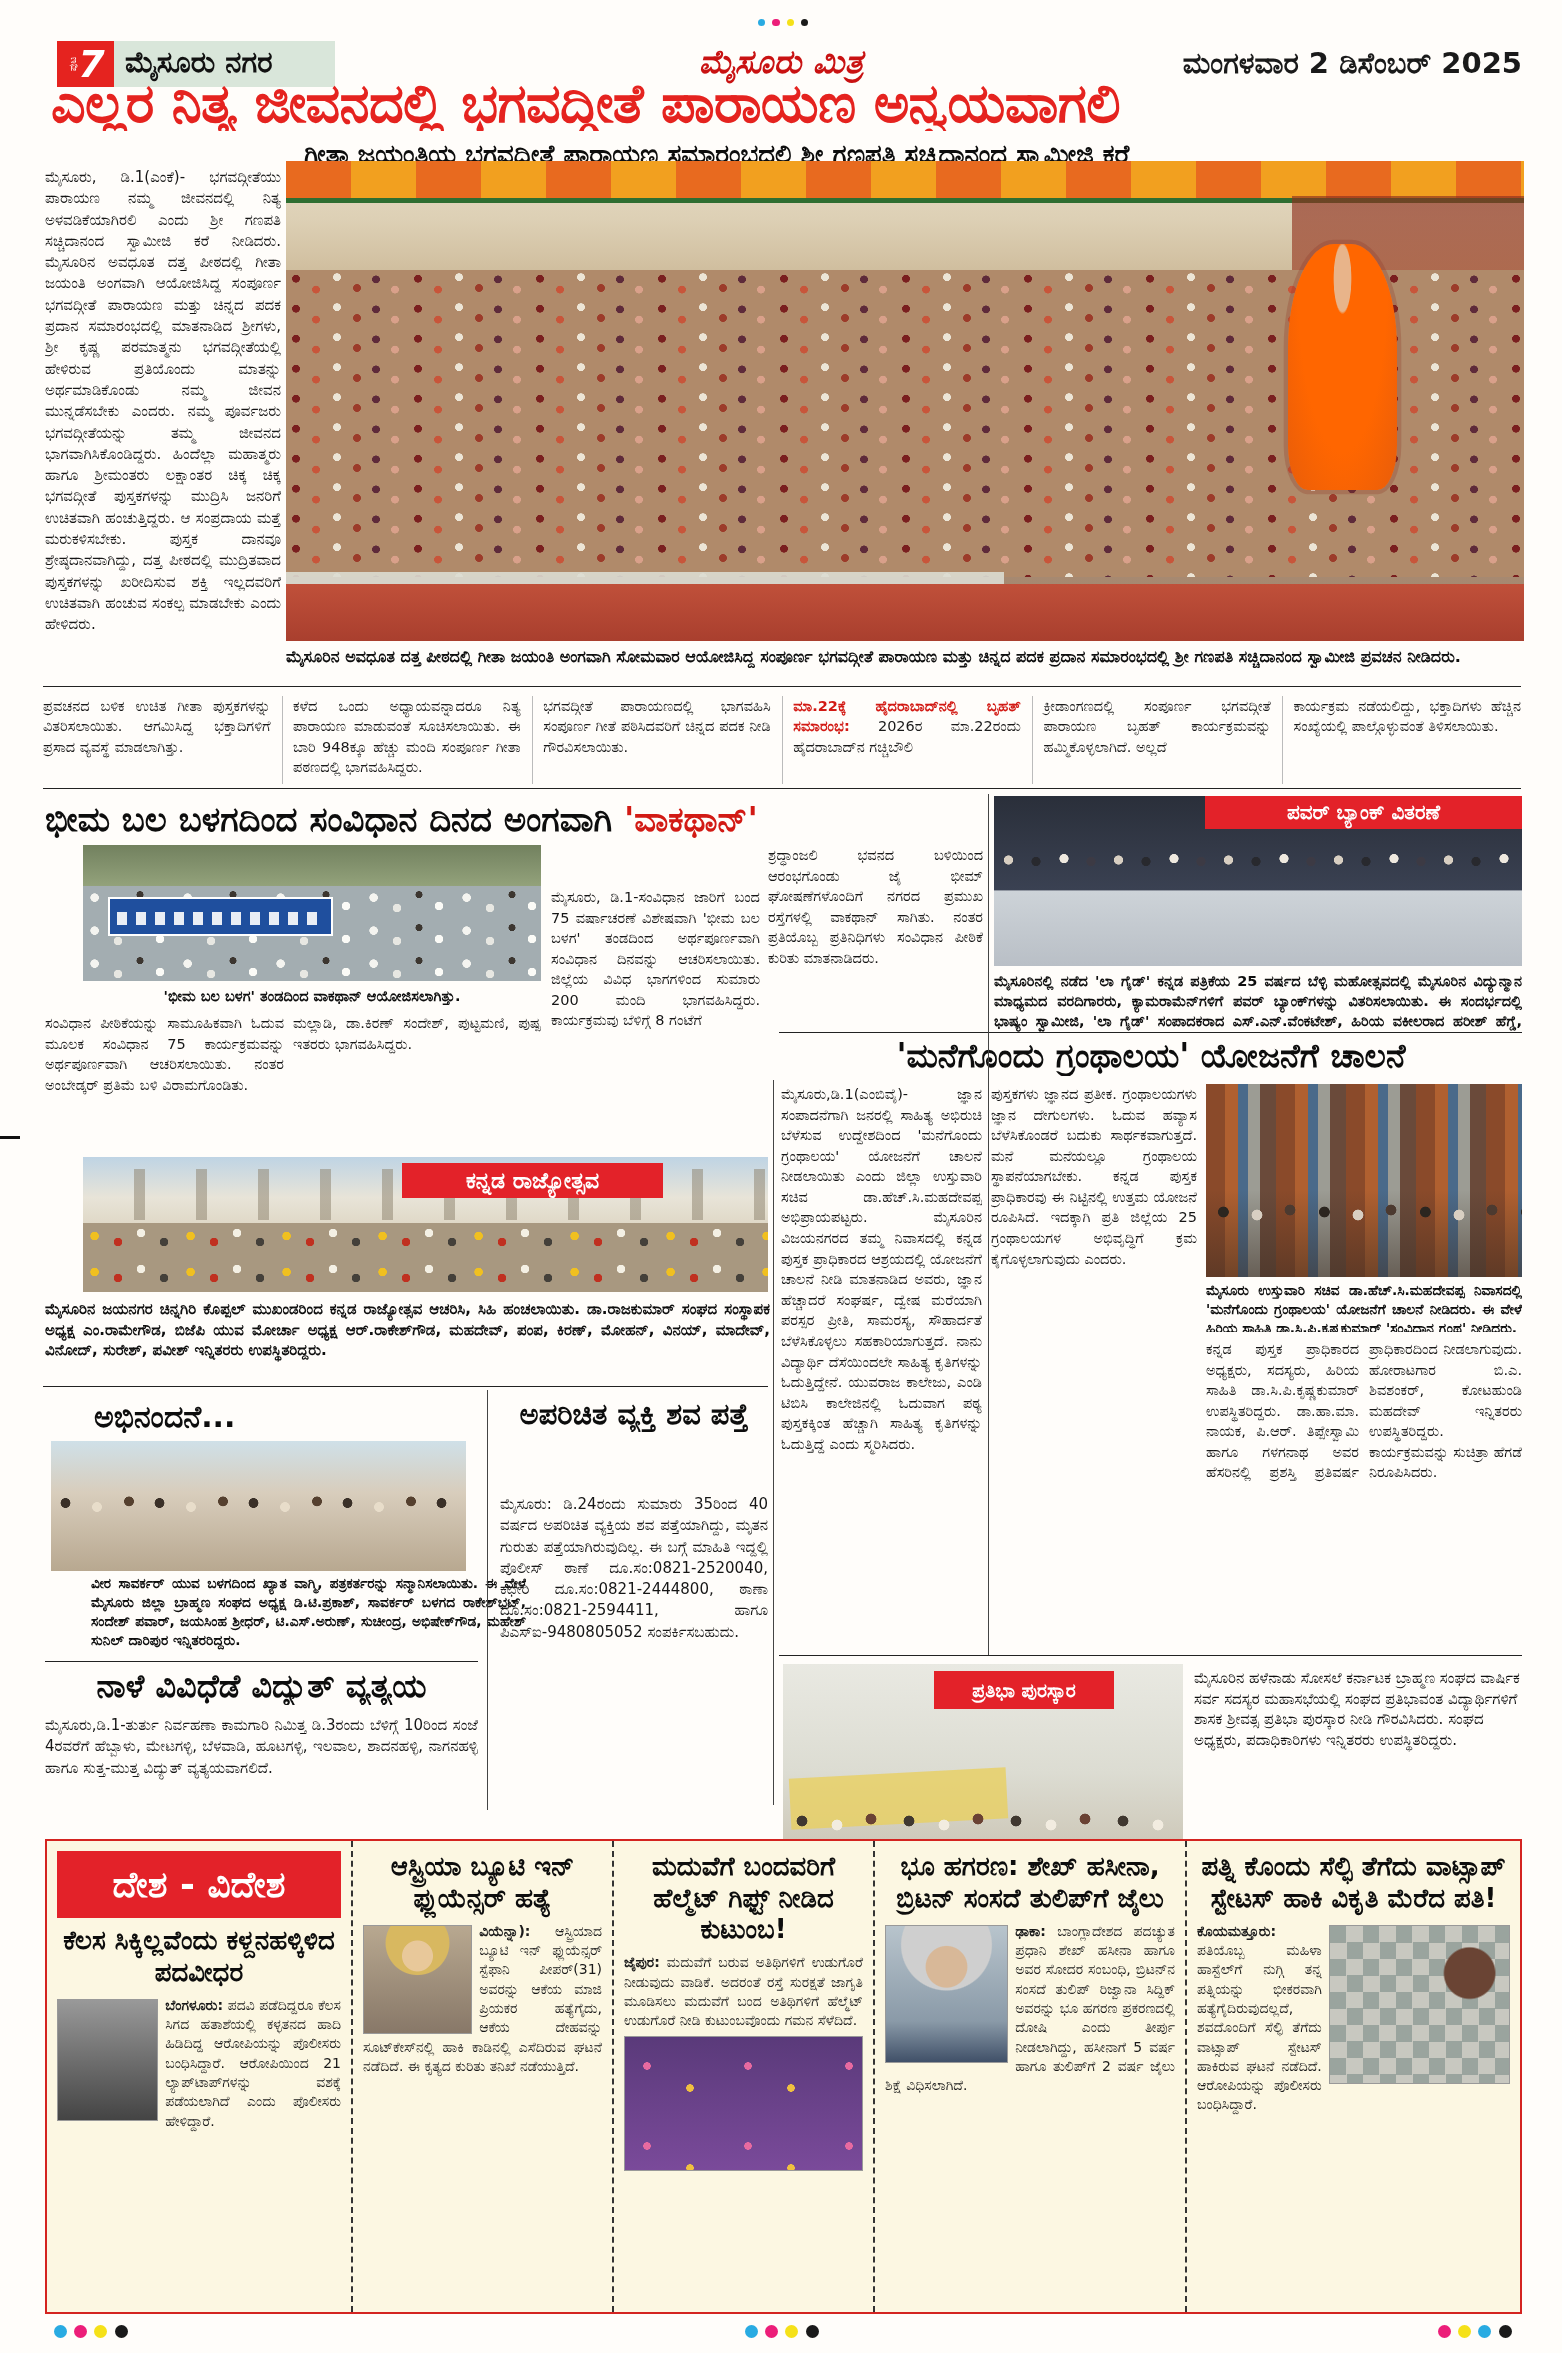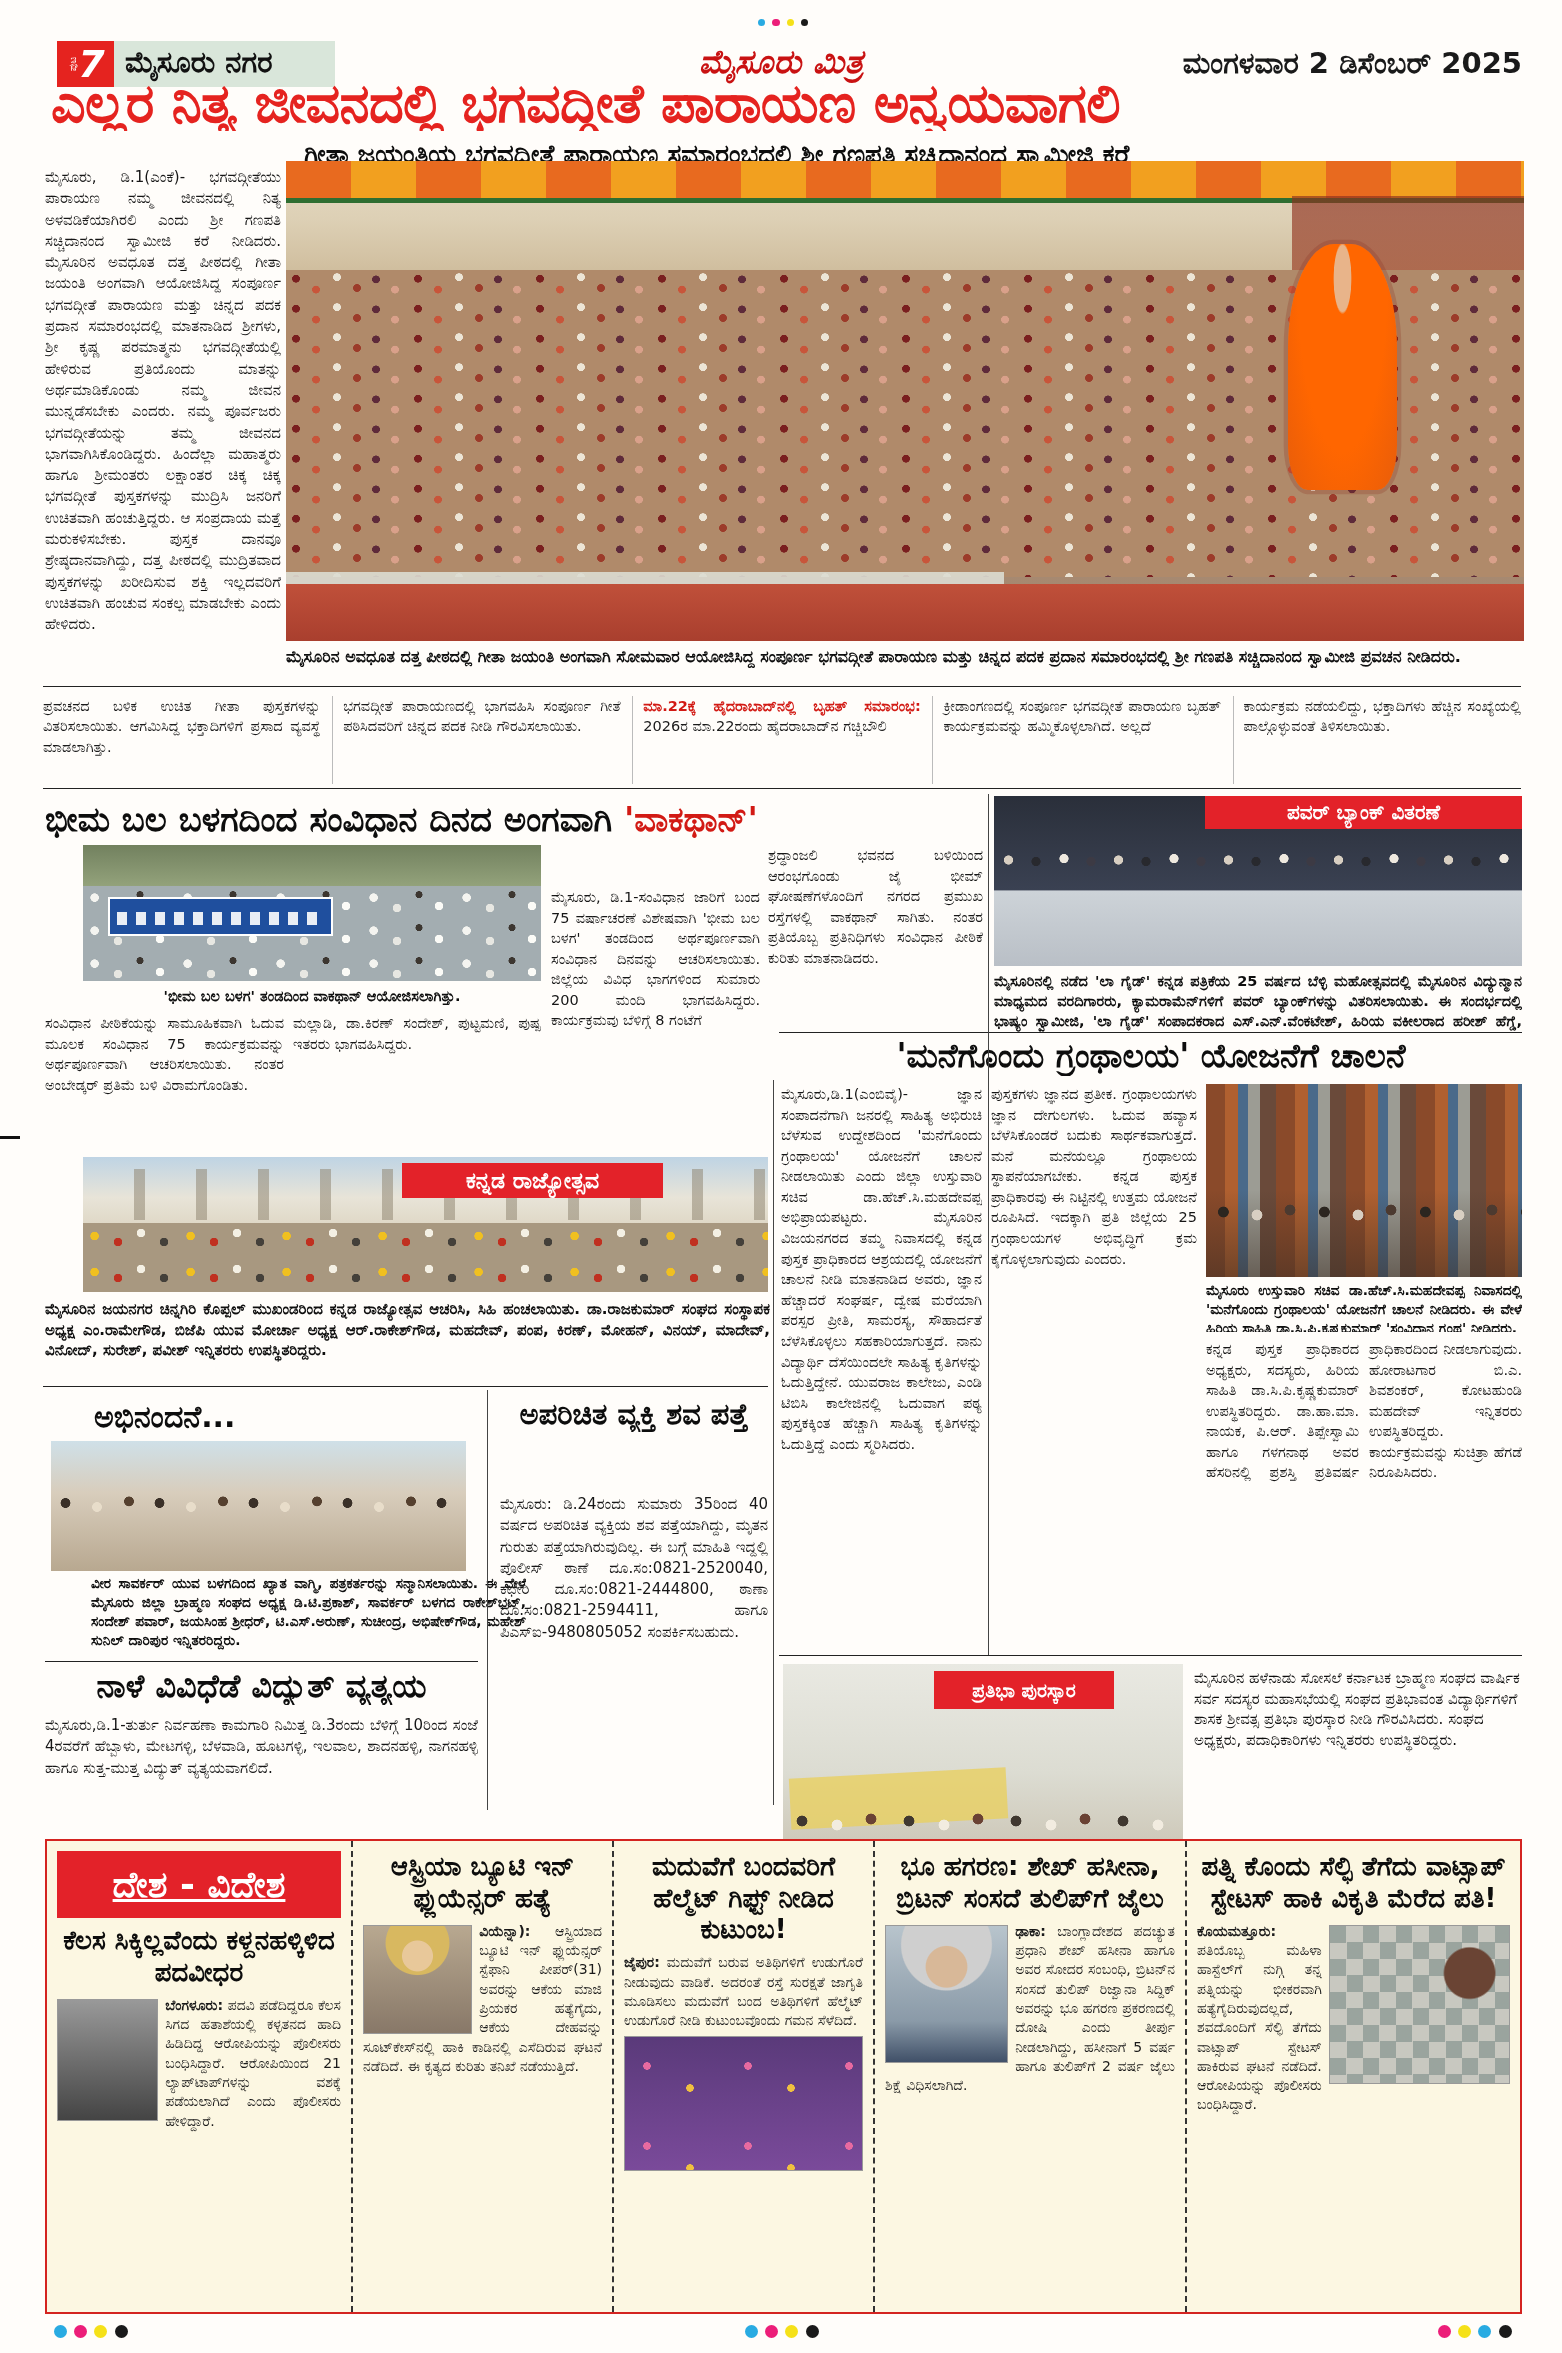--- a/index.html
+++ b/index.html
@@ -160,21 +160,21 @@
       radial-gradient(circle 11px at 88px 23px,#6a4234 46%,transparent 52%);
     background-size:107px 109px; background-repeat:repeat-x; }
   .pr-badge { position:absolute; left:151px; top:7.2px; width:180px; height:38px; font-size:19px; line-height:38px; }
   .pr-text { left:1194px; top:1668px; width:328px; height:239px; font-size:15px; }
 
   
   .world { left:45px; top:1839px; width:1477px; height:475px; background:#fcf7e2;
     border:2.9px solid #d42420; display:flex; }
   .wcol { padding:10px 10px 7.2px 10px; overflow:hidden; }
   .wcol + .wcol { border-left:2.2px dashed #333; }
-  .w-badge { font-size:36px; height:67px; line-height:67px; margin-bottom:7.2px;text-decoration:underline; }
+  .w-badge { font-size:36px; height:67px; line-height:67px; margin-bottom:7.2px; }
   .w-headline { font-weight:bold; font-size:26px; line-height:1.22; text-align:center; color:#0d0d0d; margin-bottom:7.2px; }
   .w-body { font-size:14px; line-height:1.38; text-align:justify; }
   .w-dateline { font-weight:bold; }
   .w-photo { border:0.7px solid #999; }
   .wp1 { float:left; width:101px; height:122px; margin:2.9px 7.2px 2.9px 0;
     background:linear-gradient(180deg,#999 0,#666 60%,#444 100%); }
   .wp2 { float:left; width:109px; height:109px; margin:2.9px 7.2px 2.9px 0;
     background:radial-gradient(circle at 50% 28%,#e8c89a 16%,transparent 17%),
                radial-gradient(circle at 50% 16%,#d8b860 30%,transparent 31%),
                linear-gradient(180deg,#b8a890,#887868); }
@@ -232,20 +232,21 @@
     <div class="pm-swamiji"></div>
     <div class="pm-rail"></div>
     <div class="pm-carpet"></div>
   </div>
   <div class="abs cap main-caption">ಮೈಸೂರಿನ ಅವಧೂತ ದತ್ತ ಪೀಠದಲ್ಲಿ ಗೀತಾ ಜಯಂತಿ ಅಂಗವಾಗಿ ಸೋಮವಾರ ಆಯೋಜಿಸಿದ್ದ ಸಂಪೂರ್ಣ ಭಗವದ್ಗೀತೆ ಪಾರಾಯಣ ಮತ್ತು ಚಿನ್ನದ ಪದಕ ಪ್ರದಾನ ಸಮಾರಂಭದಲ್ಲಿ ಶ್ರೀ ಗಣಪತಿ ಸಚ್ಚಿದಾನಂದ ಸ್ವಾಮೀಜಿ ಪ್ರವಚನ ನೀಡಿದರು.</div>
 
   <div class="hline" style="left:43px; top:686px; width:1478px;"></div>
 
   <div class="abs botcols">
     <div>ಪ್ರವಚನದ ಬಳಿಕ ಉಚಿತ ಗೀತಾ ಪುಸ್ತಕಗಳನ್ನು ವಿತರಿಸಲಾಯಿತು. ಆಗಮಿಸಿದ್ದ ಭಕ್ತಾದಿಗಳಿಗೆ ಪ್ರಸಾದ ವ್ಯವಸ್ಥೆ ಮಾಡಲಾಗಿತ್ತು.</div>
+    <div>ಕಳೆದ ಒಂದು ಅಧ್ಯಾಯವನ್ನಾದರೂ ನಿತ್ಯ ಪಾರಾಯಣ ಮಾಡುವಂತೆ ಸೂಚಿಸಲಾಯಿತು. ಈ ಬಾರಿ 948ಕ್ಕೂ ಹೆಚ್ಚು ಮಂದಿ ಸಂಪೂರ್ಣ ಗೀತಾ ಪಠಣದಲ್ಲಿ ಭಾಗವಹಿಸಿದ್ದರು.</div>
     <div>ಭಗವದ್ಗೀತೆ ಪಾರಾಯಣದಲ್ಲಿ ಭಾಗವಹಿಸಿ ಸಂಪೂರ್ಣ ಗೀತೆ ಪಠಿಸಿದವರಿಗೆ ಚಿನ್ನದ ಪದಕ ನೀಡಿ ಗೌರವಿಸಲಾಯಿತು.</div>
     <div><span class="red-lead">ಮಾ.22ಕ್ಕೆ ಹೈದರಾಬಾದ್‌ನಲ್ಲಿ ಬೃಹತ್ ಸಮಾರಂಭ:</span><span> 2026ರ ಮಾ.22ರಂದು ಹೈದರಾಬಾದ್‌ನ ಗಚ್ಚಿಬೌಲಿ</span></div>
     <div>ಕ್ರೀಡಾಂಗಣದಲ್ಲಿ ಸಂಪೂರ್ಣ ಭಗವದ್ಗೀತೆ ಪಾರಾಯಣ ಬೃಹತ್ ಕಾರ್ಯಕ್ರಮವನ್ನು ಹಮ್ಮಿಕೊಳ್ಳಲಾಗಿದೆ. ಅಲ್ಲದೆ</div>
     <div>ಕಾರ್ಯಕ್ರಮ ನಡೆಯಲಿದ್ದು, ಭಕ್ತಾದಿಗಳು ಹೆಚ್ಚಿನ ಸಂಖ್ಯೆಯಲ್ಲಿ ಪಾಲ್ಗೊಳ್ಳುವಂತೆ ತಿಳಿಸಲಾಯಿತು.</div>
   </div>
 
   <div class="hline" style="left:43px; top:788px; width:1478px;"></div>
 
   <div class="abs h2k" style="left:45px; top:799px; width:936px; font-size:34px; white-space:nowrap;">
     <span>ಭೀಮ ಬಲ ಬಳಗದಿಂದ ಸಂವಿಧಾನ ದಿನದ ಅಂಗವಾಗಿ </span><span class="red-lead">'ವಾಕಥಾನ್'</span>

